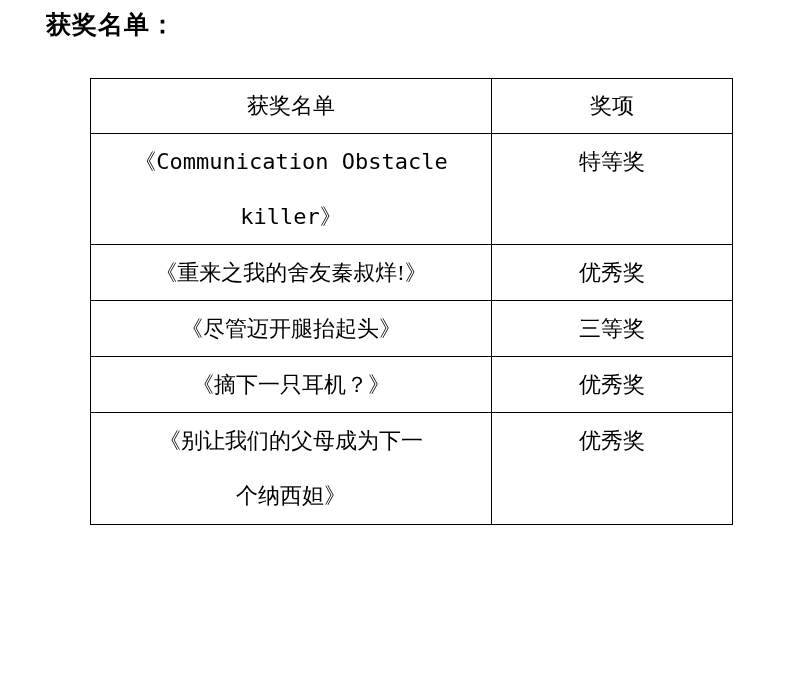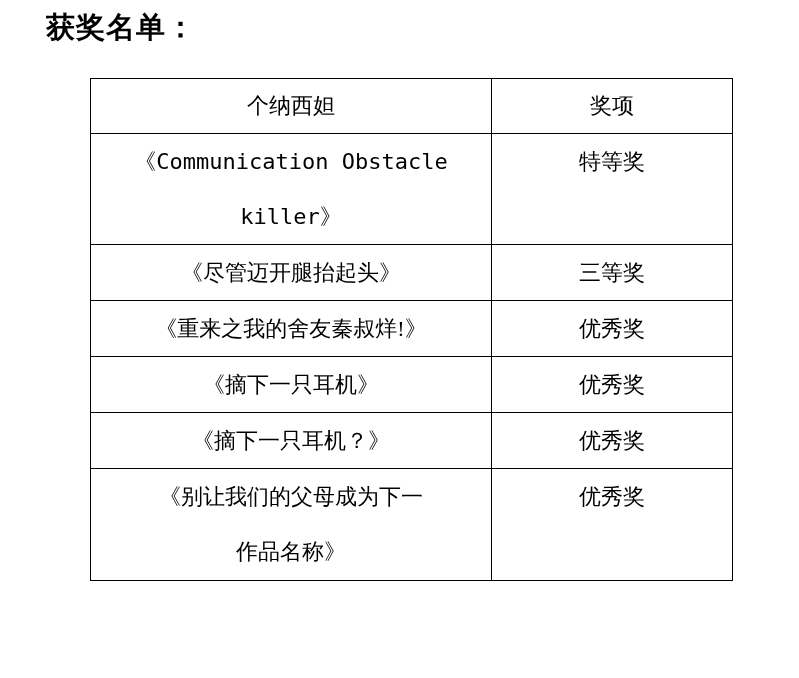--- a/index.html
+++ b/index.html
@@ -10,21 +10,21 @@
     position: relative;
     overflow: hidden;
     background: #ffffff;
     color: #000000;
     font-family: "Liberation Serif", "DejaVu Serif", serif;
   }
   .doc-title {
     position: absolute;
     left: 46px;
     top: 8px;
-    font-size: 29px;
+    font-size: 25px;
     font-weight: bold;
     letter-spacing: 1px;
     white-space: nowrap;
   }
   table.awards {
     position: absolute;
     left: 90px;
     top: 78px;
     width: 642px;
     border-collapse: collapse;
@@ -62,50 +62,46 @@
 
 <div class="doc-title">获奖名单：</div>
 
 <table class="awards">
   <colgroup>
     <col class="c1">
     <col class="c2">
   </colgroup>
   <tbody>
     <tr>
-      <th>个纳西妲</th>
+      <th>获奖名单</th>
       <th>奖项</th>
     </tr>
 
     <tr class="tall">
       <td class="work latin-mono">《Communication Obstacle
 killer》</td>
       <td class="award">特等奖</td>
     </tr>
 
 
     <tr class="single">
-      <td class="work">《尽管迈开腿抬起头》</td>
-      <td class="award">三等奖</td>
-    </tr>
-
-    <tr class="single">
       <td class="work">《重来之我的舍友秦叔烊!》</td>
       <td class="award">优秀奖</td>
     </tr>
 
     <tr class="single">
-      <td class="work">《摘下一只耳机》</td>
-      <td class="award">优秀奖</td>
+      <td class="work">《尽管迈开腿抬起头》</td>
+      <td class="award">三等奖</td>
     </tr>
+
 
     <tr class="single">
       <td class="work">《摘下一只耳机？》</td>
       <td class="award">优秀奖</td>
     </tr>
 
     <tr class="tall2">
       <td class="work">《别让我们的父母成为下一
-作品名称》</td>
+个纳西妲》</td>
       <td class="award">优秀奖</td>
     </tr>
   </tbody>
 </table>
 
 </body></html>

